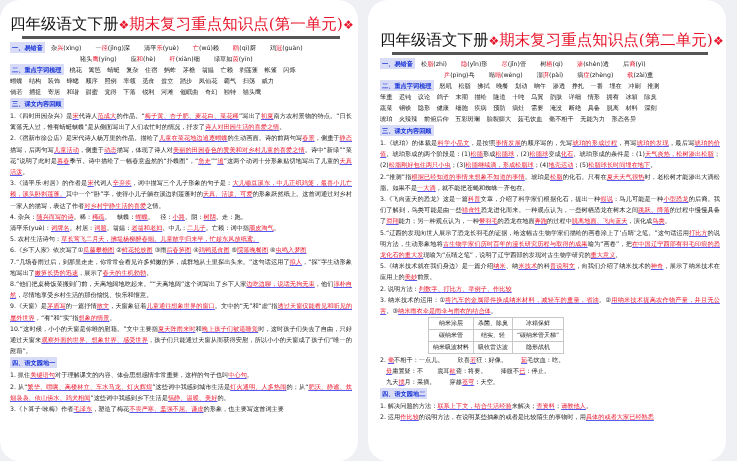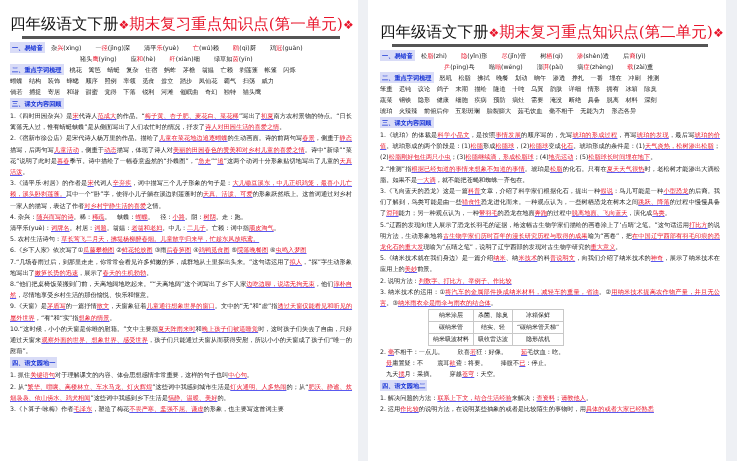--- a/index.html
+++ b/index.html
@@ -1,20 +1,20 @@
 <!DOCTYPE html>
 <html><head>
 <meta charset="utf-8">
 <style>
   html,body{margin:0;padding:0;}
   body{width:737px;height:461px;overflow:hidden;background:#eef0f4;font-family:"DejaVu Sans","Liberation Sans",sans-serif;color:#222;}
   .wrap{position:relative;width:737px;height:461px;}
-  .page{position:absolute;top:0;height:461px;background:#fff;overflow:hidden;box-sizing:border-box;}
+  .page{position:absolute;top:0;height:461px;background:#fff;overflow:hidden;box-sizing:border-box;border-radius:20px;}
   .page.left{left:0;width:358px;padding:0 6px 0 10px;}
-  .page.right{left:368px;width:358px;padding:8px 6px 0 12px;}
+  .page.right{left:368px;width:358px;padding:16px 6px 0 12px;}
   .gap{position:absolute;top:0;height:461px;background:#eef0f4;}
   .title{margin:14px 0 0 0;text-align:center;font-family:"DejaVu Serif","Liberation Serif",serif;font-size:15.5px;line-height:20px;white-space:nowrap;}
   .title .black{color:#111;}
   .title .red{color:#e8142a;}
   .title .dia{color:#e8142a;font-size:12px;}
   .title-line{height:3px;background:#555;margin:1px 12px 3px 12px;}
   .sec{font-size:6.2px;line-height:11px;white-space:nowrap;overflow:hidden;}
   .hd{display:inline-block;background:#d9dcf7;color:#1a36d6;font-weight:bold;padding:0 2px;margin-right:6px;}
   .hd.block{display:inline-block;margin:1px 0;}
   .row{font-size:6.2px;line-height:11px;white-space:nowrap;overflow:hidden;}

